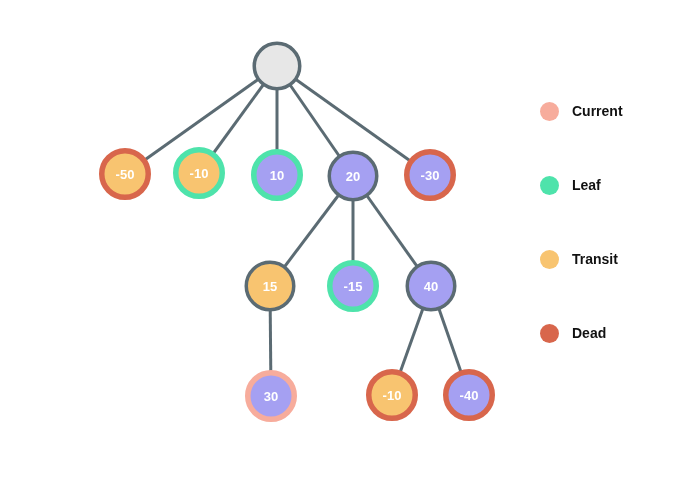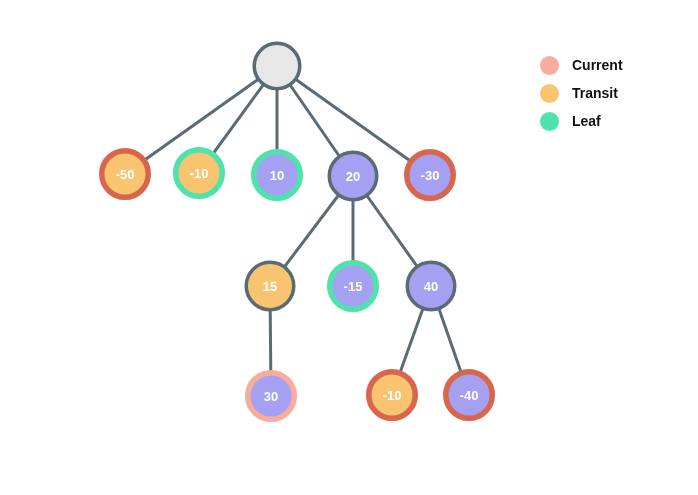--- a/index.html
+++ b/index.html
@@ -30,20 +30,21 @@
     left: 540px;
     top: 56px;
     display: flex;
     flex-direction: column;
     gap: 9px;
   }
   .legend-item {
     display: flex;
     align-items: center;
     height: 19px;
+    margin-top: 46px;
   }
   .legend-swatch {
     width: 19px;
     height: 19px;
     border-radius: 50%;
     flex: 0 0 auto;
   }
   .legend-label {
     margin-left: 13px;
     font-size: 14px;
@@ -116,21 +117,25 @@
         <circle cx="469" cy="395" r="23.25" fill="#A5A0F2" stroke="#D8664C" stroke-width="5.5"></circle>
         <text x="469" y="395" dy="0.35em" text-anchor="middle" fill="#FFFFFF">-40</text>
       </g>
     </svg>
   <div class="legend">
       <div class="legend-item">
         <span class="legend-swatch" style="background: rgb(247, 172, 156);"></span>
         <span class="legend-label">Current</span>
       </div>
       <div class="legend-item">
+        <span class="legend-swatch" style="background: rgb(78, 227, 171);"></span>
+        <span class="legend-label">Leaf</span>
+      </div>
+      <div class="legend-item">
         <span class="legend-swatch" style="background: rgb(248, 196, 112);"></span>
         <span class="legend-label">Transit</span>
       </div>
       <div class="legend-item">
-        <span class="legend-swatch" style="background: rgb(78, 227, 171);"></span>
-        <span class="legend-label">Leaf</span>
+        <span class="legend-swatch" style="background: rgb(216, 102, 76);"></span>
+        <span class="legend-label">Dead</span>
       </div>
     </div>
 </div>
 
 </body></html>

